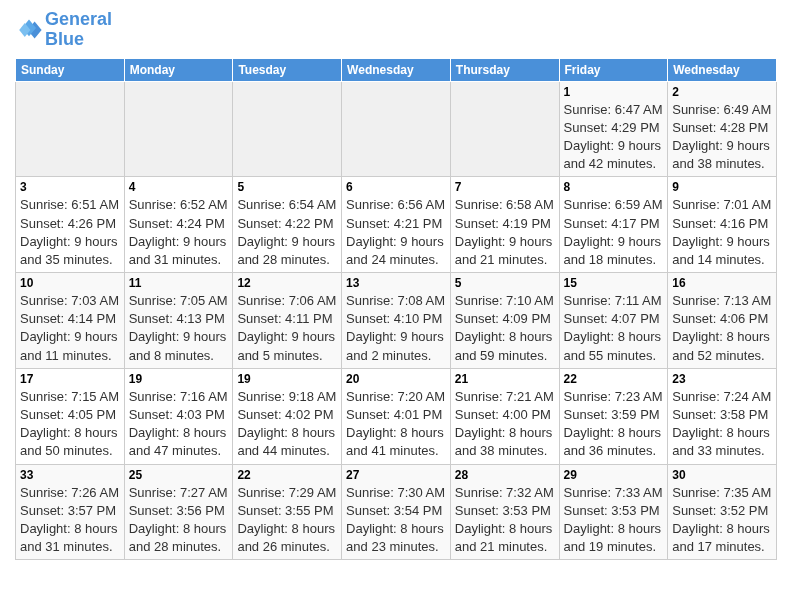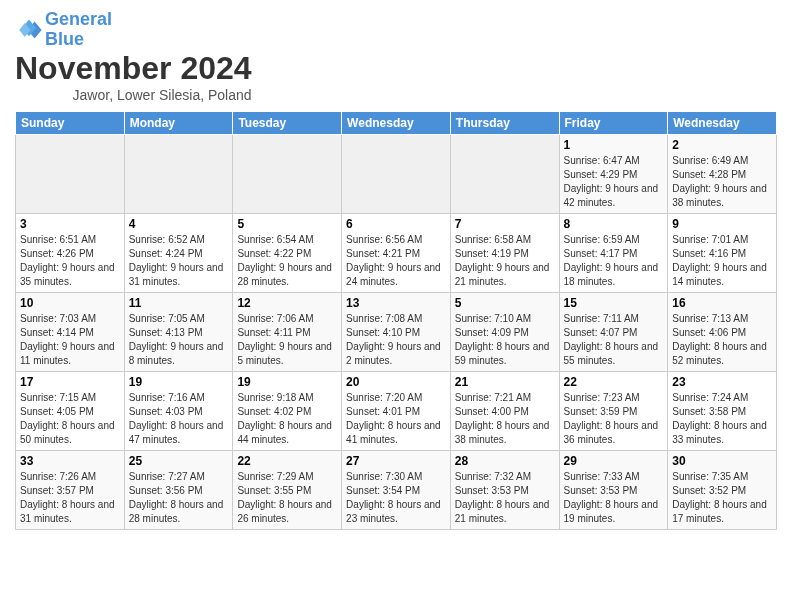--- a/index.html
+++ b/index.html
@@ -13,21 +13,20 @@
     .page {
       width: 792px;
       height: 612px;
       padding: 10px 15px;
     }
     .header {
       display: flex;
       align-items: flex-start;
       justify-content: space-between;
       margin-bottom: 8px;
-      flex-direction: column;
     }
     .logo {
       display: flex;
       align-items: center;
     }
     .logo-text {
       font-size: 18px;
       font-weight: bold;
       color: #333;
       line-height: 1.1;
@@ -81,21 +80,21 @@
     .calendar tr:nth-child(even) td {
       background: #fff;
     }
     .day-num {
       font-weight: bold;
       font-size: 12px;
       display: block;
       margin-bottom: 2px;
     }
     .day-info {
-      font-size: 10px;
+      font-size: 13px;
       color: #333;
       line-height: 1.4;
     }
     .empty {
       background: #f0f0f0 !important;
     }
   </style>
 </head>
 <body>
 
@@ -105,24 +104,20 @@
       <svg class="logo-icon" viewBox="0 0 40 40">
         <polygon points="28,8 38,20 28,32 18,20" fill="#4a90d9"></polygon>
         <polygon points="20,5 30,17 20,29 10,17" fill="#5ba8e8"></polygon>
         <polygon points="14,10 22,20 14,30 6,20" fill="#7bbff0"></polygon>
       </svg>
       <div class="logo-text">
         <div><span>General</span></div>
         <div><span style="color:#4a90d9">Blue</span></div>
       </div>
     </div>
-    <div class="title-block">
-      <div class="main-title">November 2024</div>
-      <div class="subtitle">Jawor, Lower Silesia, Poland</div>
-    </div>
   </div>
 
   <table class="calendar">
     <thead>
       <tr>
         <th>Sunday</th>
         <th>Monday</th>
         <th>Tuesday</th>
         <th>Wednesday</th>
         <th>Thursday</th>

